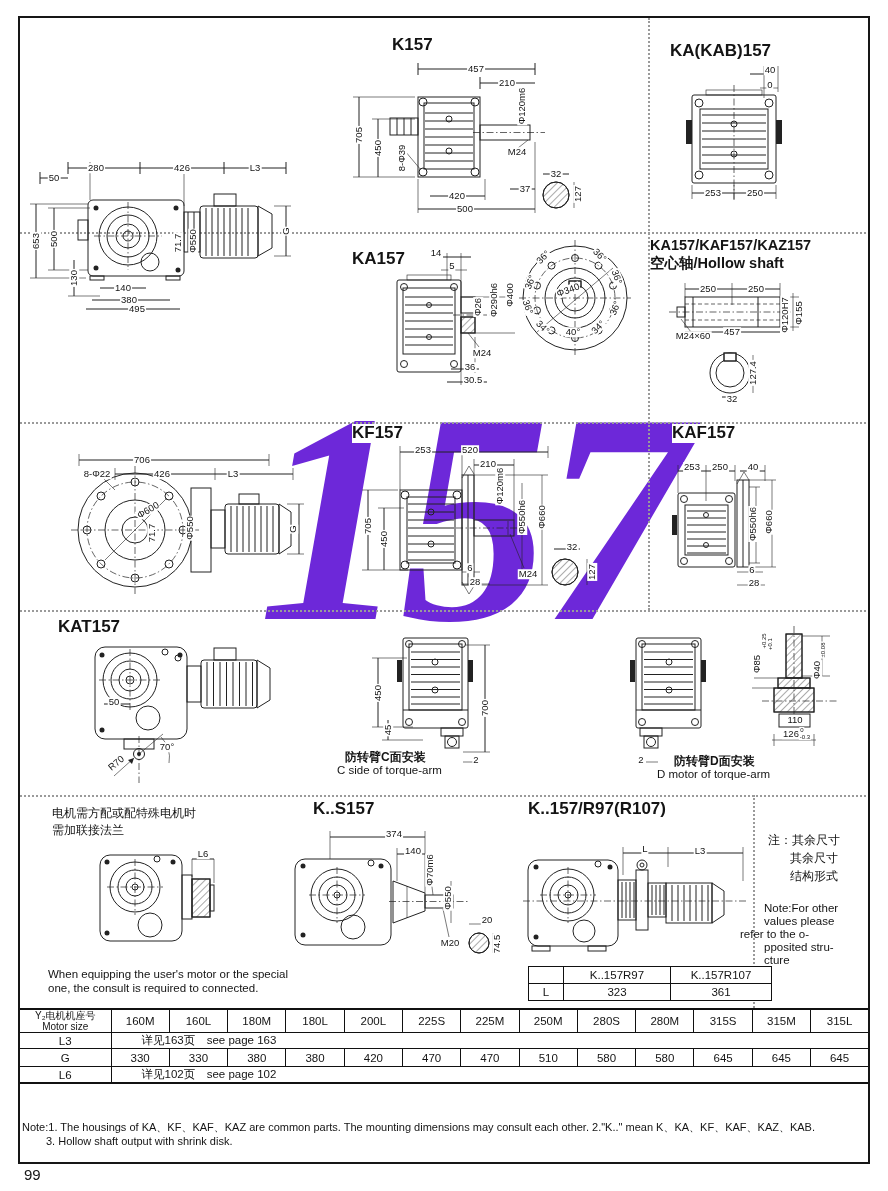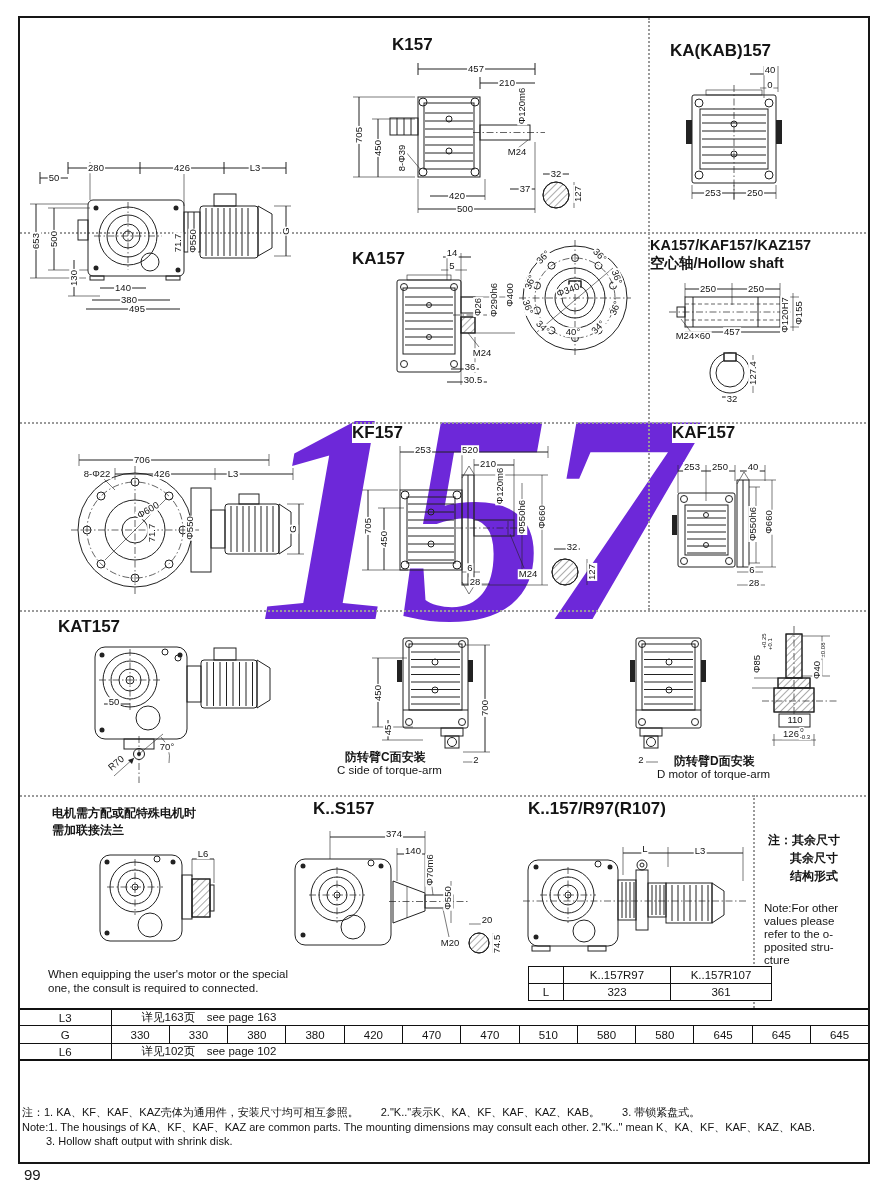--- a/index.html
+++ b/index.html
@@ -26,21 +26,21 @@
 .dim.rm70{transform:translate(-50%,-50%) rotate(-70deg)}
 .dim.rm20{transform:translate(-50%,-50%) rotate(-20deg)}
 .dim.rm30{transform:translate(-50%,-50%) rotate(-30deg)}
 .dim.rm40{transform:translate(-50%,-50%) rotate(-40deg)}
 .dim.t6{font-size:6px}
 .title{position:absolute;z-index:3;font-weight:bold;font-size:17px;white-space:nowrap;background:#fff;line-height:1.1}
 .title.sm{font-size:14.5px}
 .cap{position:absolute;z-index:3;font-size:11.5px;white-space:nowrap;background:#fff}
 .cap.cn{font-size:12px;font-weight:bold}
 .note{position:absolute;z-index:3;font-size:11.5px;line-height:1.2;white-space:nowrap}
-.note.cn{font-size:12px;font-weight:bold}
+.note.cn{font-size:12px;font-weight:normal}
 table.main{position:absolute;left:18px;top:1008px;width:852px;border-collapse:collapse;z-index:2;table-layout:fixed;background:#fff;border:2px solid #111}
 table.main td{border:1px solid #111;text-align:center;font-size:11.5px;padding:0;overflow:hidden}
 table.main tr.r1 td,table.main tr.r2 td{height:21px}
 table.main tr.r3 td,table.main tr.r5 td{height:15px}
 table.main tr.r4 td{height:17px}
 table.main td.lbl div{font-size:10px;line-height:1.12}
 table.main td.spanval{text-align:left;padding-left:30px}
 table.sub{position:absolute;left:528px;top:966px;border-collapse:collapse;z-index:3;background:#fff;border:1.5px solid #111}
 table.sub td{border:1px solid #111;text-align:center;font-size:11.5px;height:16px;padding:0 4px}
 .pageno{position:absolute;left:24px;top:1166px;font-size:15px;z-index:3}
@@ -263,21 +263,21 @@
         <line class="tn" x1="66" y1="8" x2="66" y2="52"></line>
 <line class="tn" x1="46" y1="25" x2="72" y2="25"></line>
 <line class="tn" x1="66" y1="52" x2="120" y2="52"></line>
         <line class="tn" x1="80" y1="88" x2="120" y2="88"></line>
 <line class="tn" x1="73" y1="88" x2="84" y2="102"></line>
 <line x1="56" y1="124" x2="84" y2="124"></line>
         <line x1="52" y1="137" x2="92" y2="137"></line>
 <line class="tn" x1="66" y1="88" x2="66" y2="140"></line>
         <line class="tn" x1="80" y1="92" x2="80" y2="128"></line>
 </svg>
-<span class="dim" style="left:452px;top:253px">14</span>
+<span class="dim" style="left:436px;top:253px">14</span>
 <span class="dim" style="left:452px;top:266px">5</span>
 <span class="dim v" style="left:478px;top:307px">Φ26</span>
 <span class="dim v" style="left:494px;top:300px">Φ290h6</span>
 <span class="dim v" style="left:510px;top:295px">Φ400</span>
 <span class="dim" style="left:482px;top:353px">M24</span>
 <span class="dim" style="left:470px;top:367px">36</span>
 <span class="dim" style="left:473px;top:380px">30.5</span>
 <svg class="draw" style="left:505px;top:240px" width="145" height="135" viewBox="0 0 145 135">
 <circle cx="70" cy="58" r="52"></circle>
         <circle class="cl" cx="70" cy="58" r="40"></circle>
@@ -790,31 +790,50 @@
 </tbody>
       </table>
 </div>
 
 <div>
 <span class="note cn" style="left:768px;top:833px">注：其余尺寸</span>
 <span class="note cn" style="left:790px;top:851px">其余尺寸</span>
 <span class="note cn" style="left:790px;top:869px">结构形式</span>
 <span class="note" style="left:764px;top:902px">Note:For other</span>
 <span class="note" style="left:764px;top:915px">values please</span>
-<span class="note" style="left:764px;top:928px">refer to the o-</span>
+<span class="note" style="left:740px;top:928px">refer to the o-</span>
 <span class="note" style="left:764px;top:941px">pposited stru-</span>
 <span class="note" style="left:764px;top:954px">cture</span>
 </div>
 
 <table class="main">
 <colgroup>
         <col style="width:92px">
         <col span="13">
       </colgroup>
 <tbody>
+        <tr class="r1">
+<td class="lbl">
+            <div>Y₂电机机座号</div>
+            <div>Motor size</div>
+          </td>
+<td>160M</td>
+<td>160L</td>
+<td>180M</td>
+<td>180L</td>
+<td>200L</td>
+<td>225S</td>
+<td>225M</td>
+<td>250M</td>
+<td>280S</td>
+<td>280M</td>
+<td>315S</td>
+<td>315M</td>
+<td>315L</td>
+</tr>
 <tr class="r3">
 <td>L3</td>
 <td colspan="13" class="spanval">详见163页　see page 163</td>
 </tr>
 <tr class="r4">
 <td>G</td>
 <td>330</td>
 <td>330</td>
 <td>380</td>
 <td>380</td>
@@ -828,17 +847,16 @@
 <td>645</td>
 <td>645</td>
 </tr>
 <tr class="r5">
 <td>L6</td>
 <td colspan="13" class="spanval">详见102页　see page 102</td>
 </tr>
 </tbody>
     </table>
 
-<span class="note" style="left:22px;top:1106px;font-size:11px">注：1. KA、KF、KAF、KAZ壳体为通用件，安装尺寸均可相互参照。　　2."K.."表示K、KA、KF、KAF、KAZ、KAB。　　3. 带锁紧盘式。</span>
 <span class="note" style="left:22px;top:1121px;font-size:11px">Note:1. The housings of KA、KF、KAF、KAZ are common parts. The mounting dimensions may consult each other.  2."K.." mean K、KA、KF、KAF、KAZ、KAB.</span>
 <span class="note" style="left:46px;top:1135px;font-size:11px">3. Hollow shaft output with shrink disk.</span>
 <span class="pageno">99</span>
 </div>
 
 </body></html>

